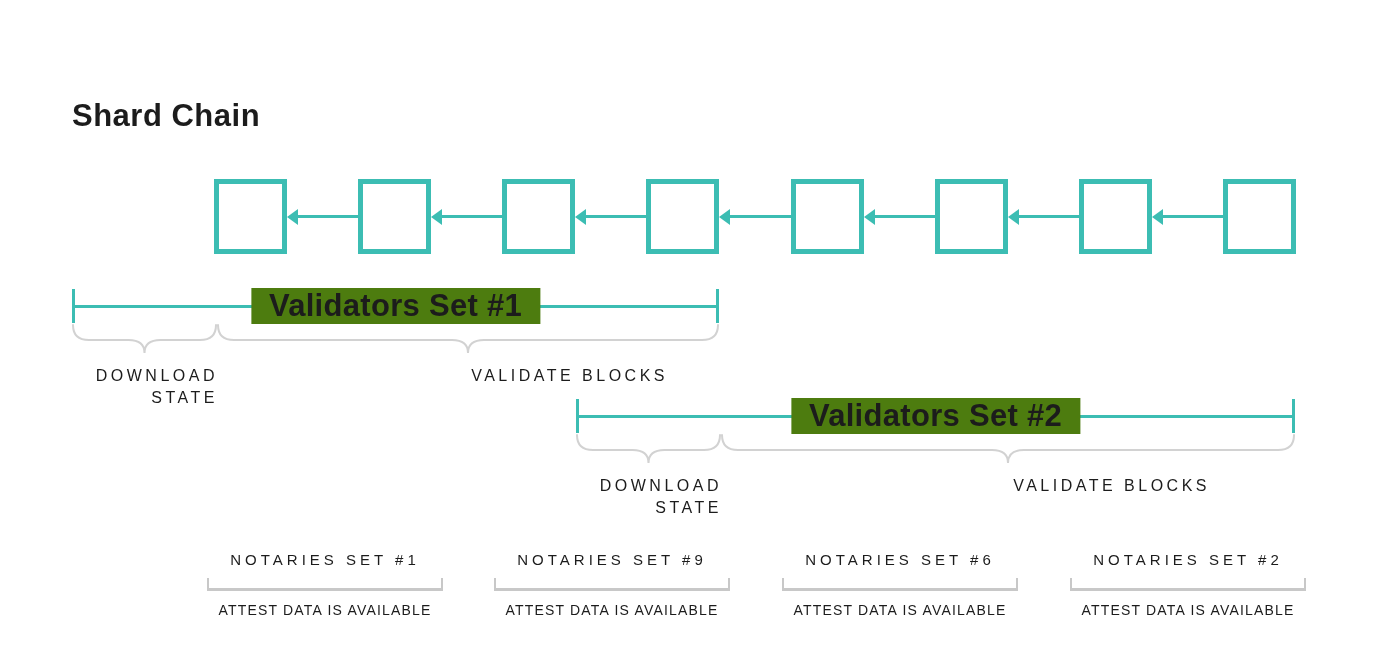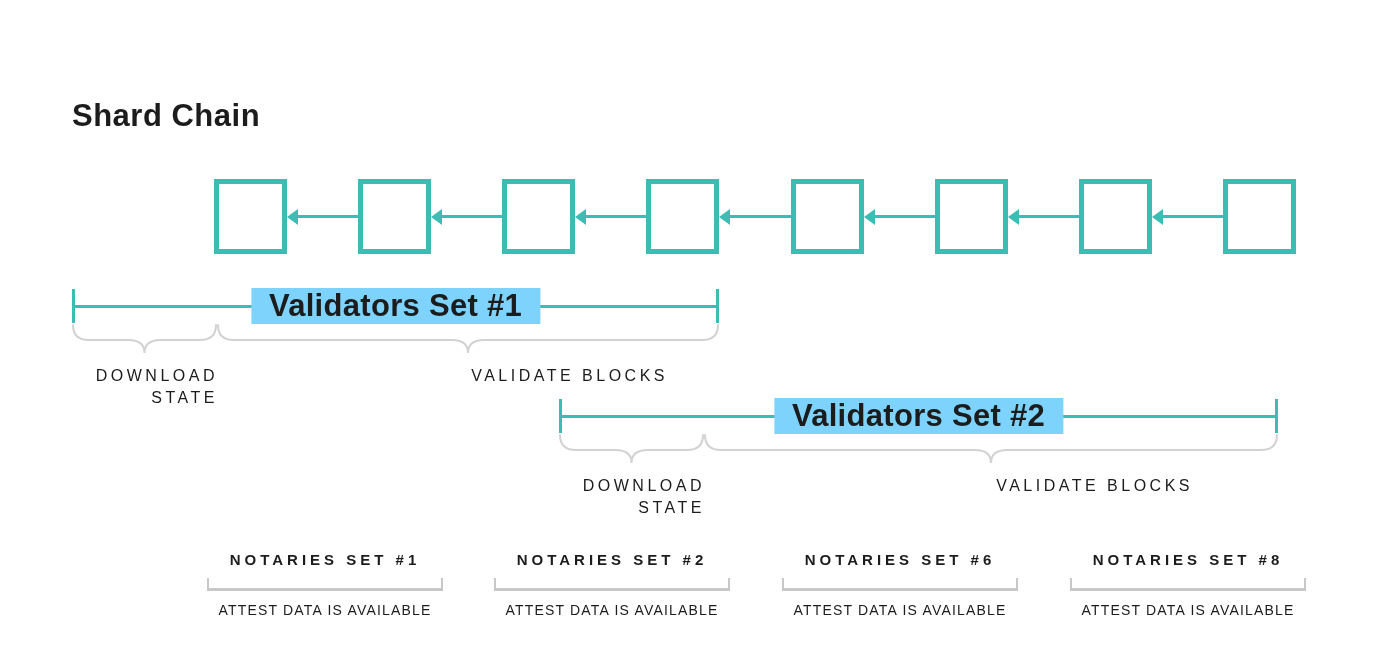--- a/index.html
+++ b/index.html
@@ -36,33 +36,33 @@
   }
   
   .vset{position:absolute;}
   .range-line{position:absolute;left:0;right:0;top:0;height:34px;}
   .range-line .hline{position:absolute;left:0;right:0;top:16px;height:3px;background:var(--teal);}
   .range-line .cap{position:absolute;top:0;width:3px;height:34px;background:var(--teal);}
   .range-line .cap.left{left:0;}
   .range-line .cap.right{right:0;}
   .vset-label{
     position:absolute;left:50%;top:17px;transform:translate(-50%,-50%);
-    background:#7dd3fc;padding:0 18px;white-space:nowrap;
+    background:#4d7c0f;padding:0 18px;white-space:nowrap;
     font-size:31px;font-weight:600;letter-spacing:0.3px;color:var(--text);
   }
   .brace{position:absolute;overflow:visible;}
   .sub-label{
     position:absolute;text-align:right;
     font-size:16px;letter-spacing:3.5px;line-height:22px;color:var(--text);
   }
   .sub-label span{display:block;}
   
   .notary{position:absolute;width:236px;top:514px;text-align:center;}
   .notary-title{
-    font-size:15px;font-weight:700;letter-spacing:4px;line-height:20px;color:var(--text);
+    font-size:15px;font-weight:400;letter-spacing:4px;line-height:20px;color:var(--text);
     white-space:nowrap;
   }
   .notary-line{
     margin-top:8px;height:13px;box-sizing:border-box;
     border-left:2px solid var(--line-gray);
     border-right:2px solid var(--line-gray);
     border-bottom:3px solid var(--line-gray);
   }
   .notary-caption{
     margin-top:11px;font-size:14px;letter-spacing:1.2px;color:var(--text);
@@ -116,21 +116,21 @@
       </svg>
     <div class="sub-label" style="left:0;width:146px;top:76px;">
       <span>DOWNLOAD</span>
       <span>STATE</span>
     </div>
     <div class="sub-label" style="left:196px;width:400px;top:76px;">
       <span>VALIDATE BLOCKS</span>
     </div>
   </div>
 
-  <div class="vset" style="left:559px;top:363px;width:719px;height:130px;">
+  <div class="vset" style="left:576px;top:363px;width:719px;height:130px;">
     <div class="range-line">
       <span class="cap left"></span>
       <span class="hline"></span>
       <span class="cap right"></span>
       <span class="vset-label">Validators Set #2</span>
     </div>
     <svg class="brace" style="left:0;top:35px;" width="145" height="31" viewBox="0 0 145 31">
         <path d="M1,1 Q1,16 17,16 L56.5,16 Q72.5,16 72.5,29 Q72.5,16 88.5,16 L128,16 Q144,16 144,1" fill="none" stroke="#D2D2D2" stroke-width="2" stroke-linecap="round"></path>
       </svg>
     <svg class="brace" style="left:145px;top:35px;" width="574" height="31" viewBox="0 0 574 31">
@@ -144,31 +144,31 @@
       <span>VALIDATE BLOCKS</span>
     </div>
   </div>
 
   <div class="notary" style="left:207px;">
     <div class="notary-title">NOTARIES SET #1</div>
     <div class="notary-line"></div>
     <div class="notary-caption">ATTEST DATA IS AVAILABLE</div>
   </div>
   <div class="notary" style="left:494px;">
-    <div class="notary-title">NOTARIES SET #2</div>
+    <div class="notary-title">NOTARIES SET #9</div>
     <div class="notary-line"></div>
     <div class="notary-caption">ATTEST DATA IS AVAILABLE</div>
   </div>
   <div class="notary" style="left:782px;">
     <div class="notary-title">NOTARIES SET #6</div>
     <div class="notary-line"></div>
     <div class="notary-caption">ATTEST DATA IS AVAILABLE</div>
   </div>
   <div class="notary" style="left:1070px;">
-    <div class="notary-title">NOTARIES SET #8</div>
+    <div class="notary-title">NOTARIES SET #2</div>
     <div class="notary-line"></div>
     <div class="notary-caption">ATTEST DATA IS AVAILABLE</div>
   </div>
 
   <div class="logo">
     <span class="logo-dot"></span>
     <span class="logo-letter">N</span>
   </div>
 
 </div>

